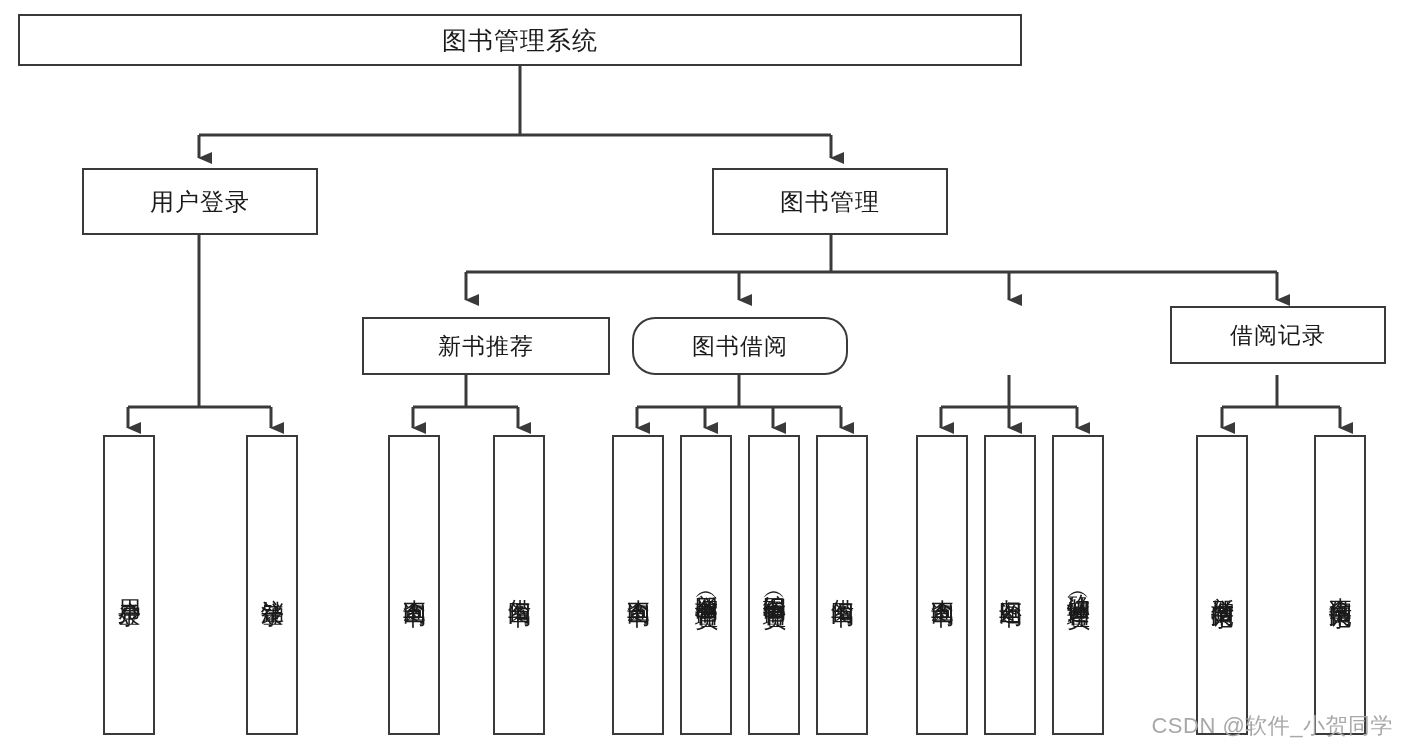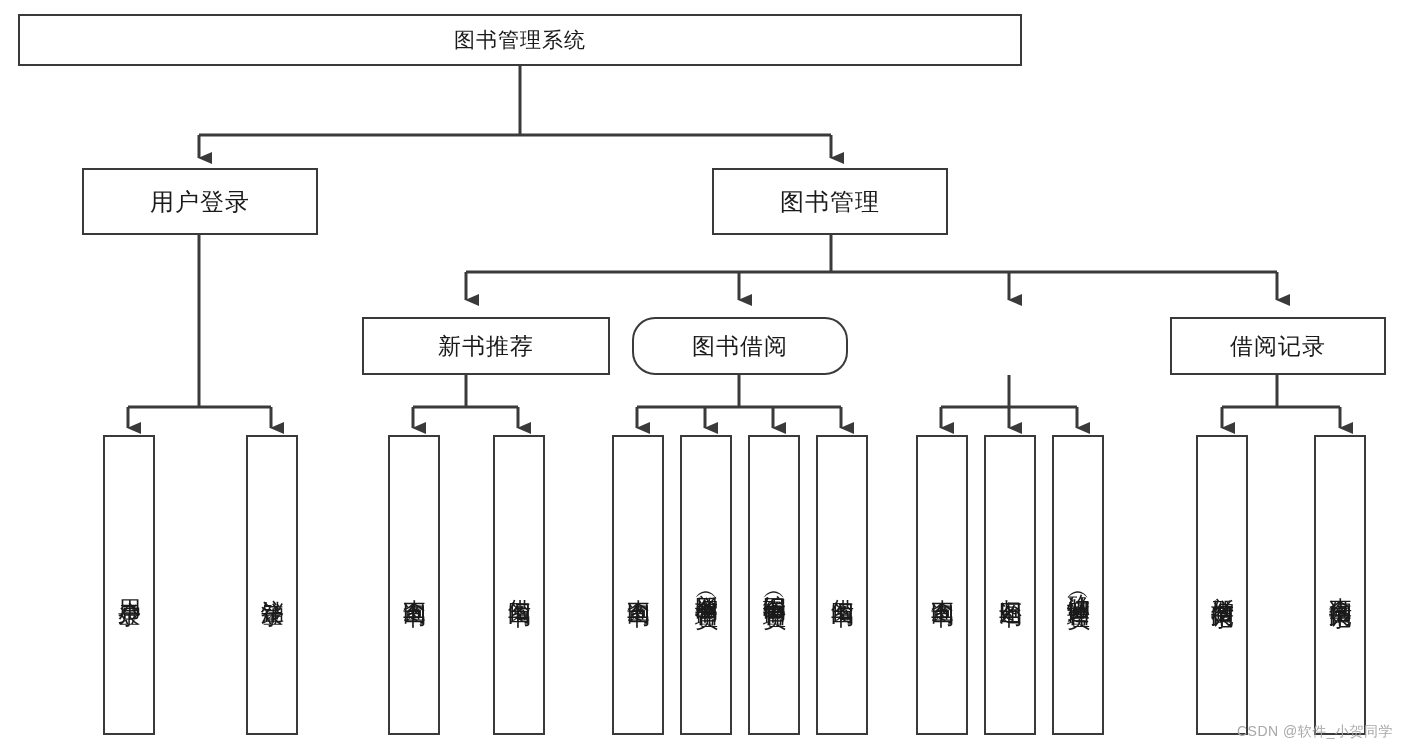--- a/index.html
+++ b/index.html
@@ -30,21 +30,21 @@
     box-sizing: border-box;
     border: 2.5px solid #3a3a3a;
     background: #ffffff;
     display: flex;
     align-items: center;
     justify-content: center;
     color: #1a1a1a;
     text-align: center;
   }
   .node.root {
-    font-size: 21px;
+    font-size: 25px;
     letter-spacing: 1px;
   }
   .node.lvl2 {
     font-size: 24px;
     letter-spacing: 1px;
   }
   .node.lvl3 {
     font-size: 23px;
     letter-spacing: 1px;
   }
@@ -58,21 +58,21 @@
     text-orientation: upright;
     line-height: 1.12;
     letter-spacing: 2px;
     white-space: nowrap;
     display: block;
   }
   .watermark {
     position: absolute;
     right: 12px;
     bottom: 6px;
-    font-size: 14px;
+    font-size: 22px;
     color: #a8a8a8;
     letter-spacing: 0.5px;
     white-space: nowrap;
   }
 </style>
 </head>
 <body>
 
 <div id="canvas">
 
@@ -141,21 +141,21 @@
 
   <div class="node lvl3" style="left:362px; top:317px; width:248px; height:58px;">
     <span>新书推荐</span>
   </div>
 
   <div class="node lvl3" style="left:632px; top:317px; width:216px; height:58px;border-radius:23px;">
     <span>图书借阅</span>
   </div>
 
 
-  <div class="node lvl3" style="left:1170px; top:317px; width:216px; height:58px;">
+  <div class="node lvl3" style="left:1170px; top:306px; width:216px; height:58px;">
     <span>借阅记录</span>
   </div>
 
   <div class="node leaf" style="left:103px; top:435px; width:52px; height:300px;">
     <span class="vtext">用户登录</span>
   </div>
   <div class="node leaf" style="left:246px; top:435px; width:52px; height:300px;">
     <span class="vtext">注销登录</span>
   </div>
 

